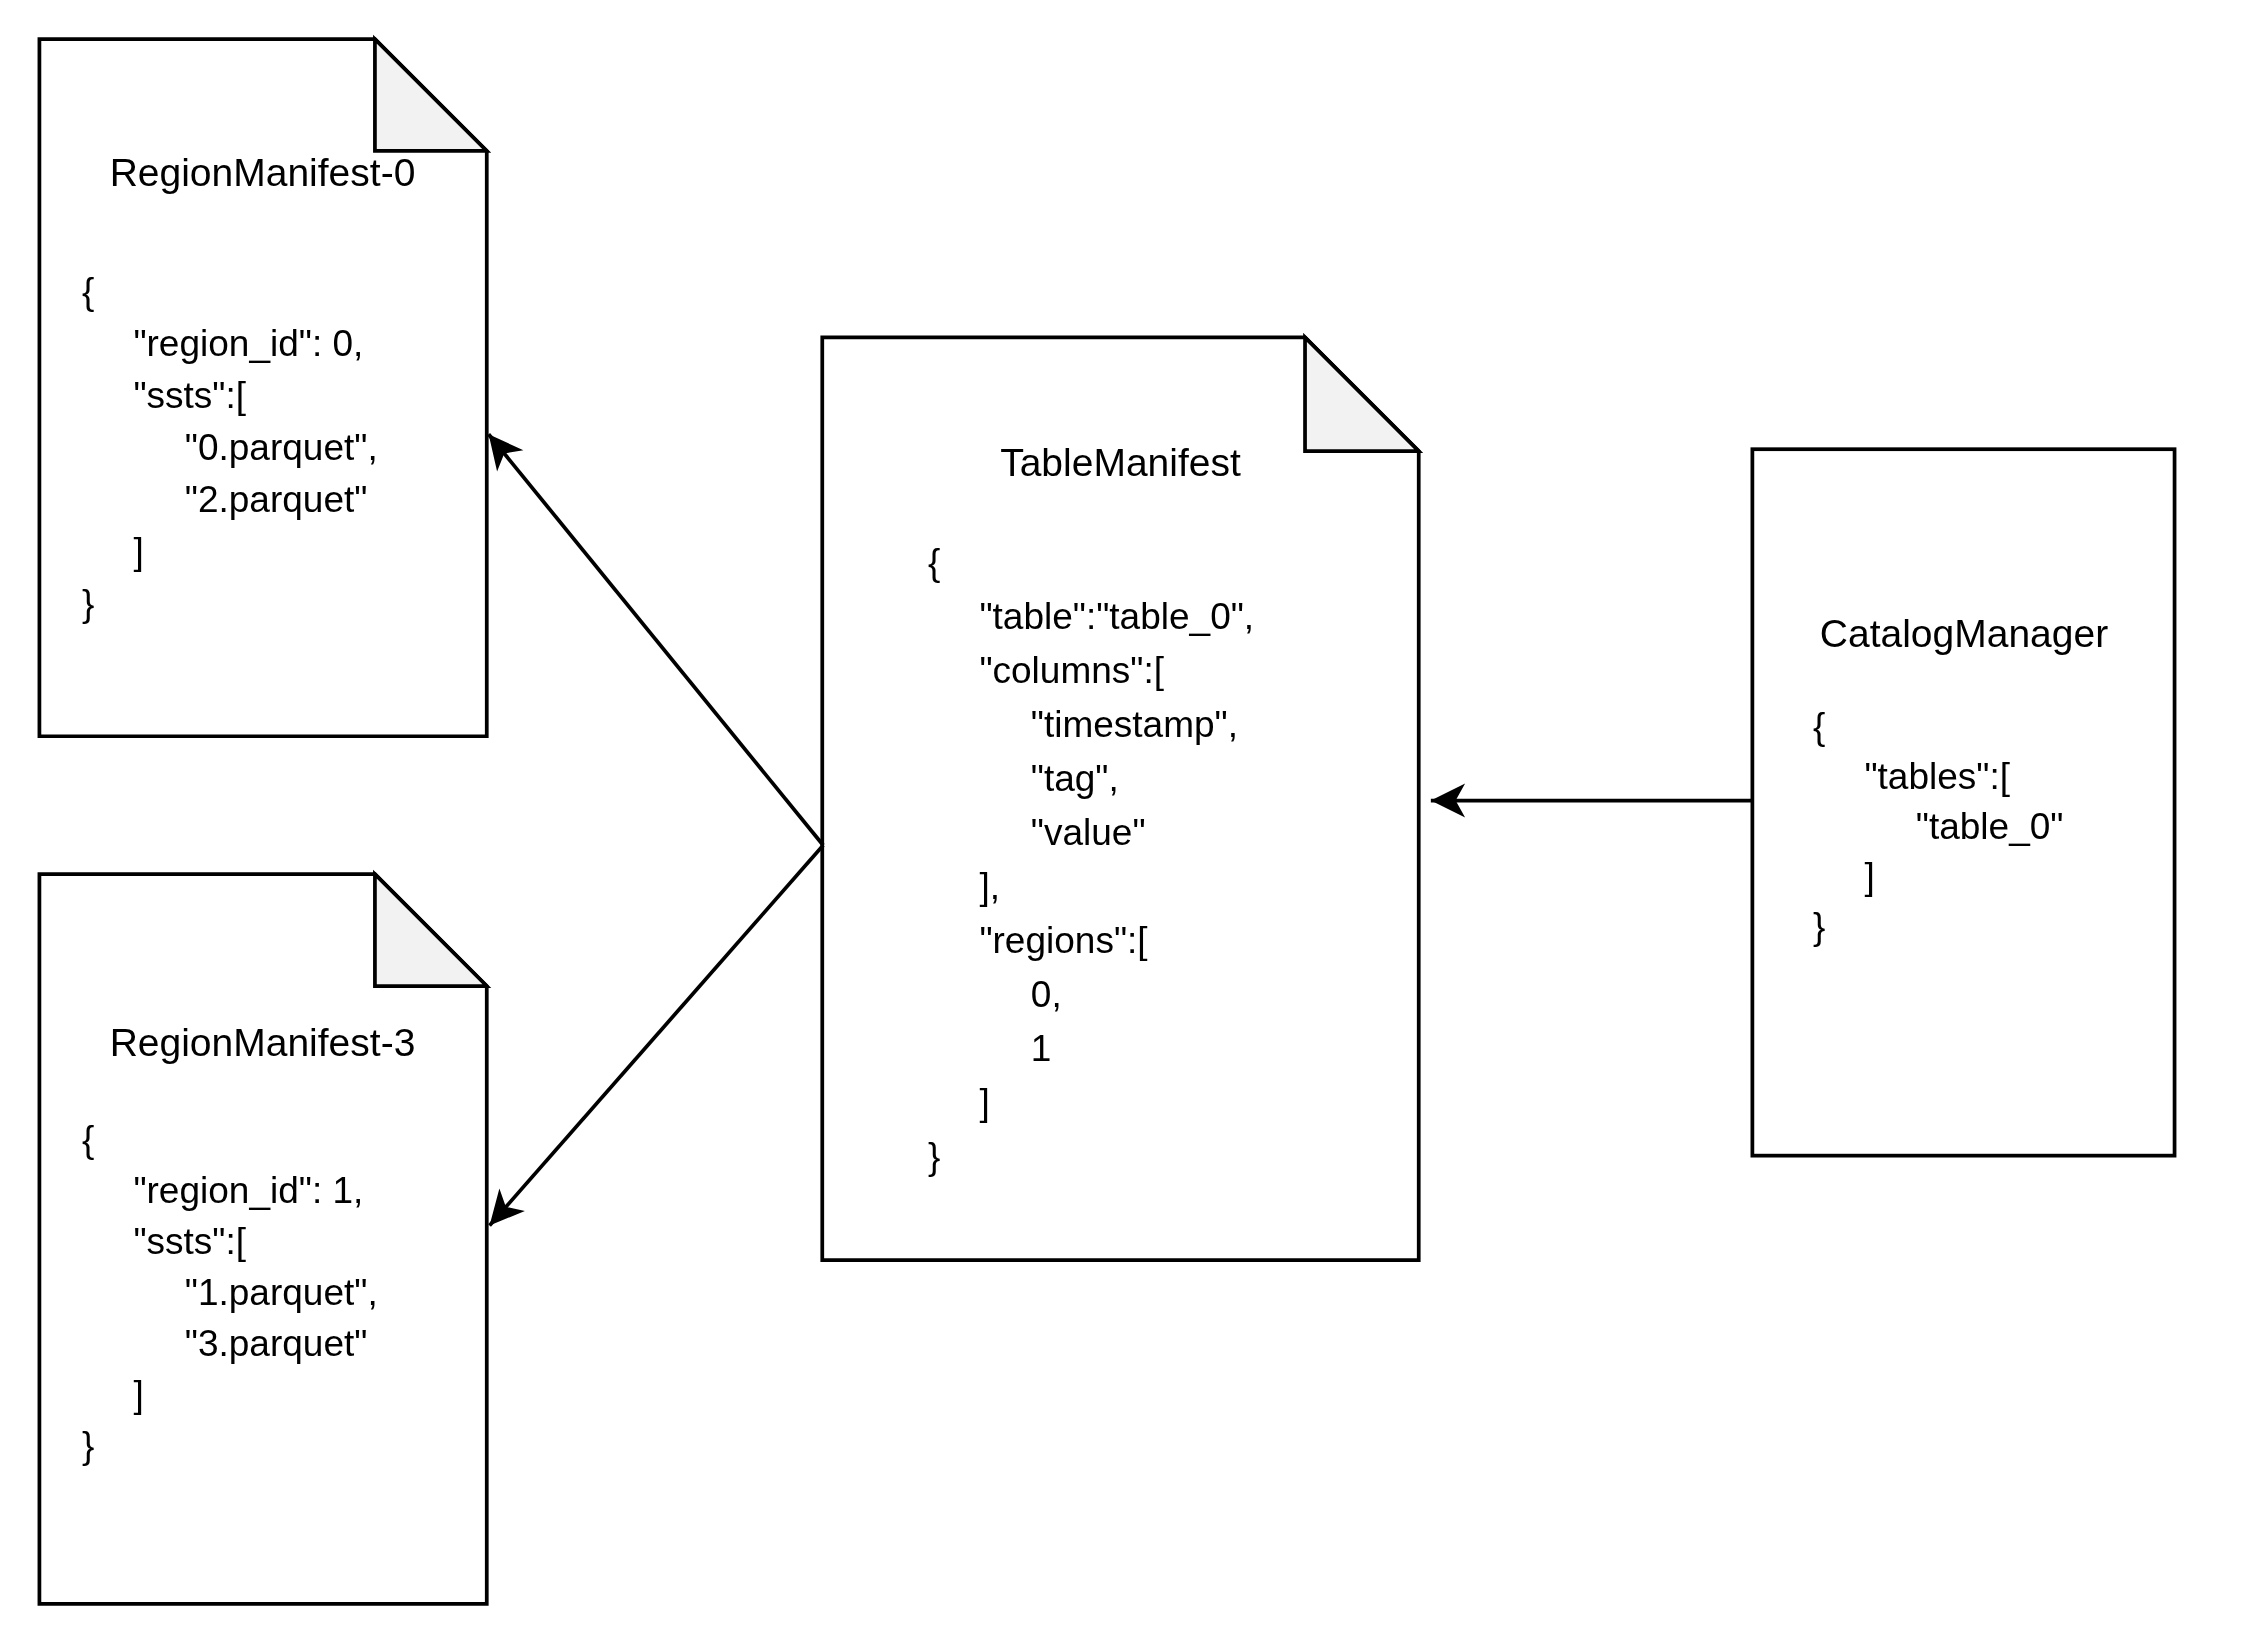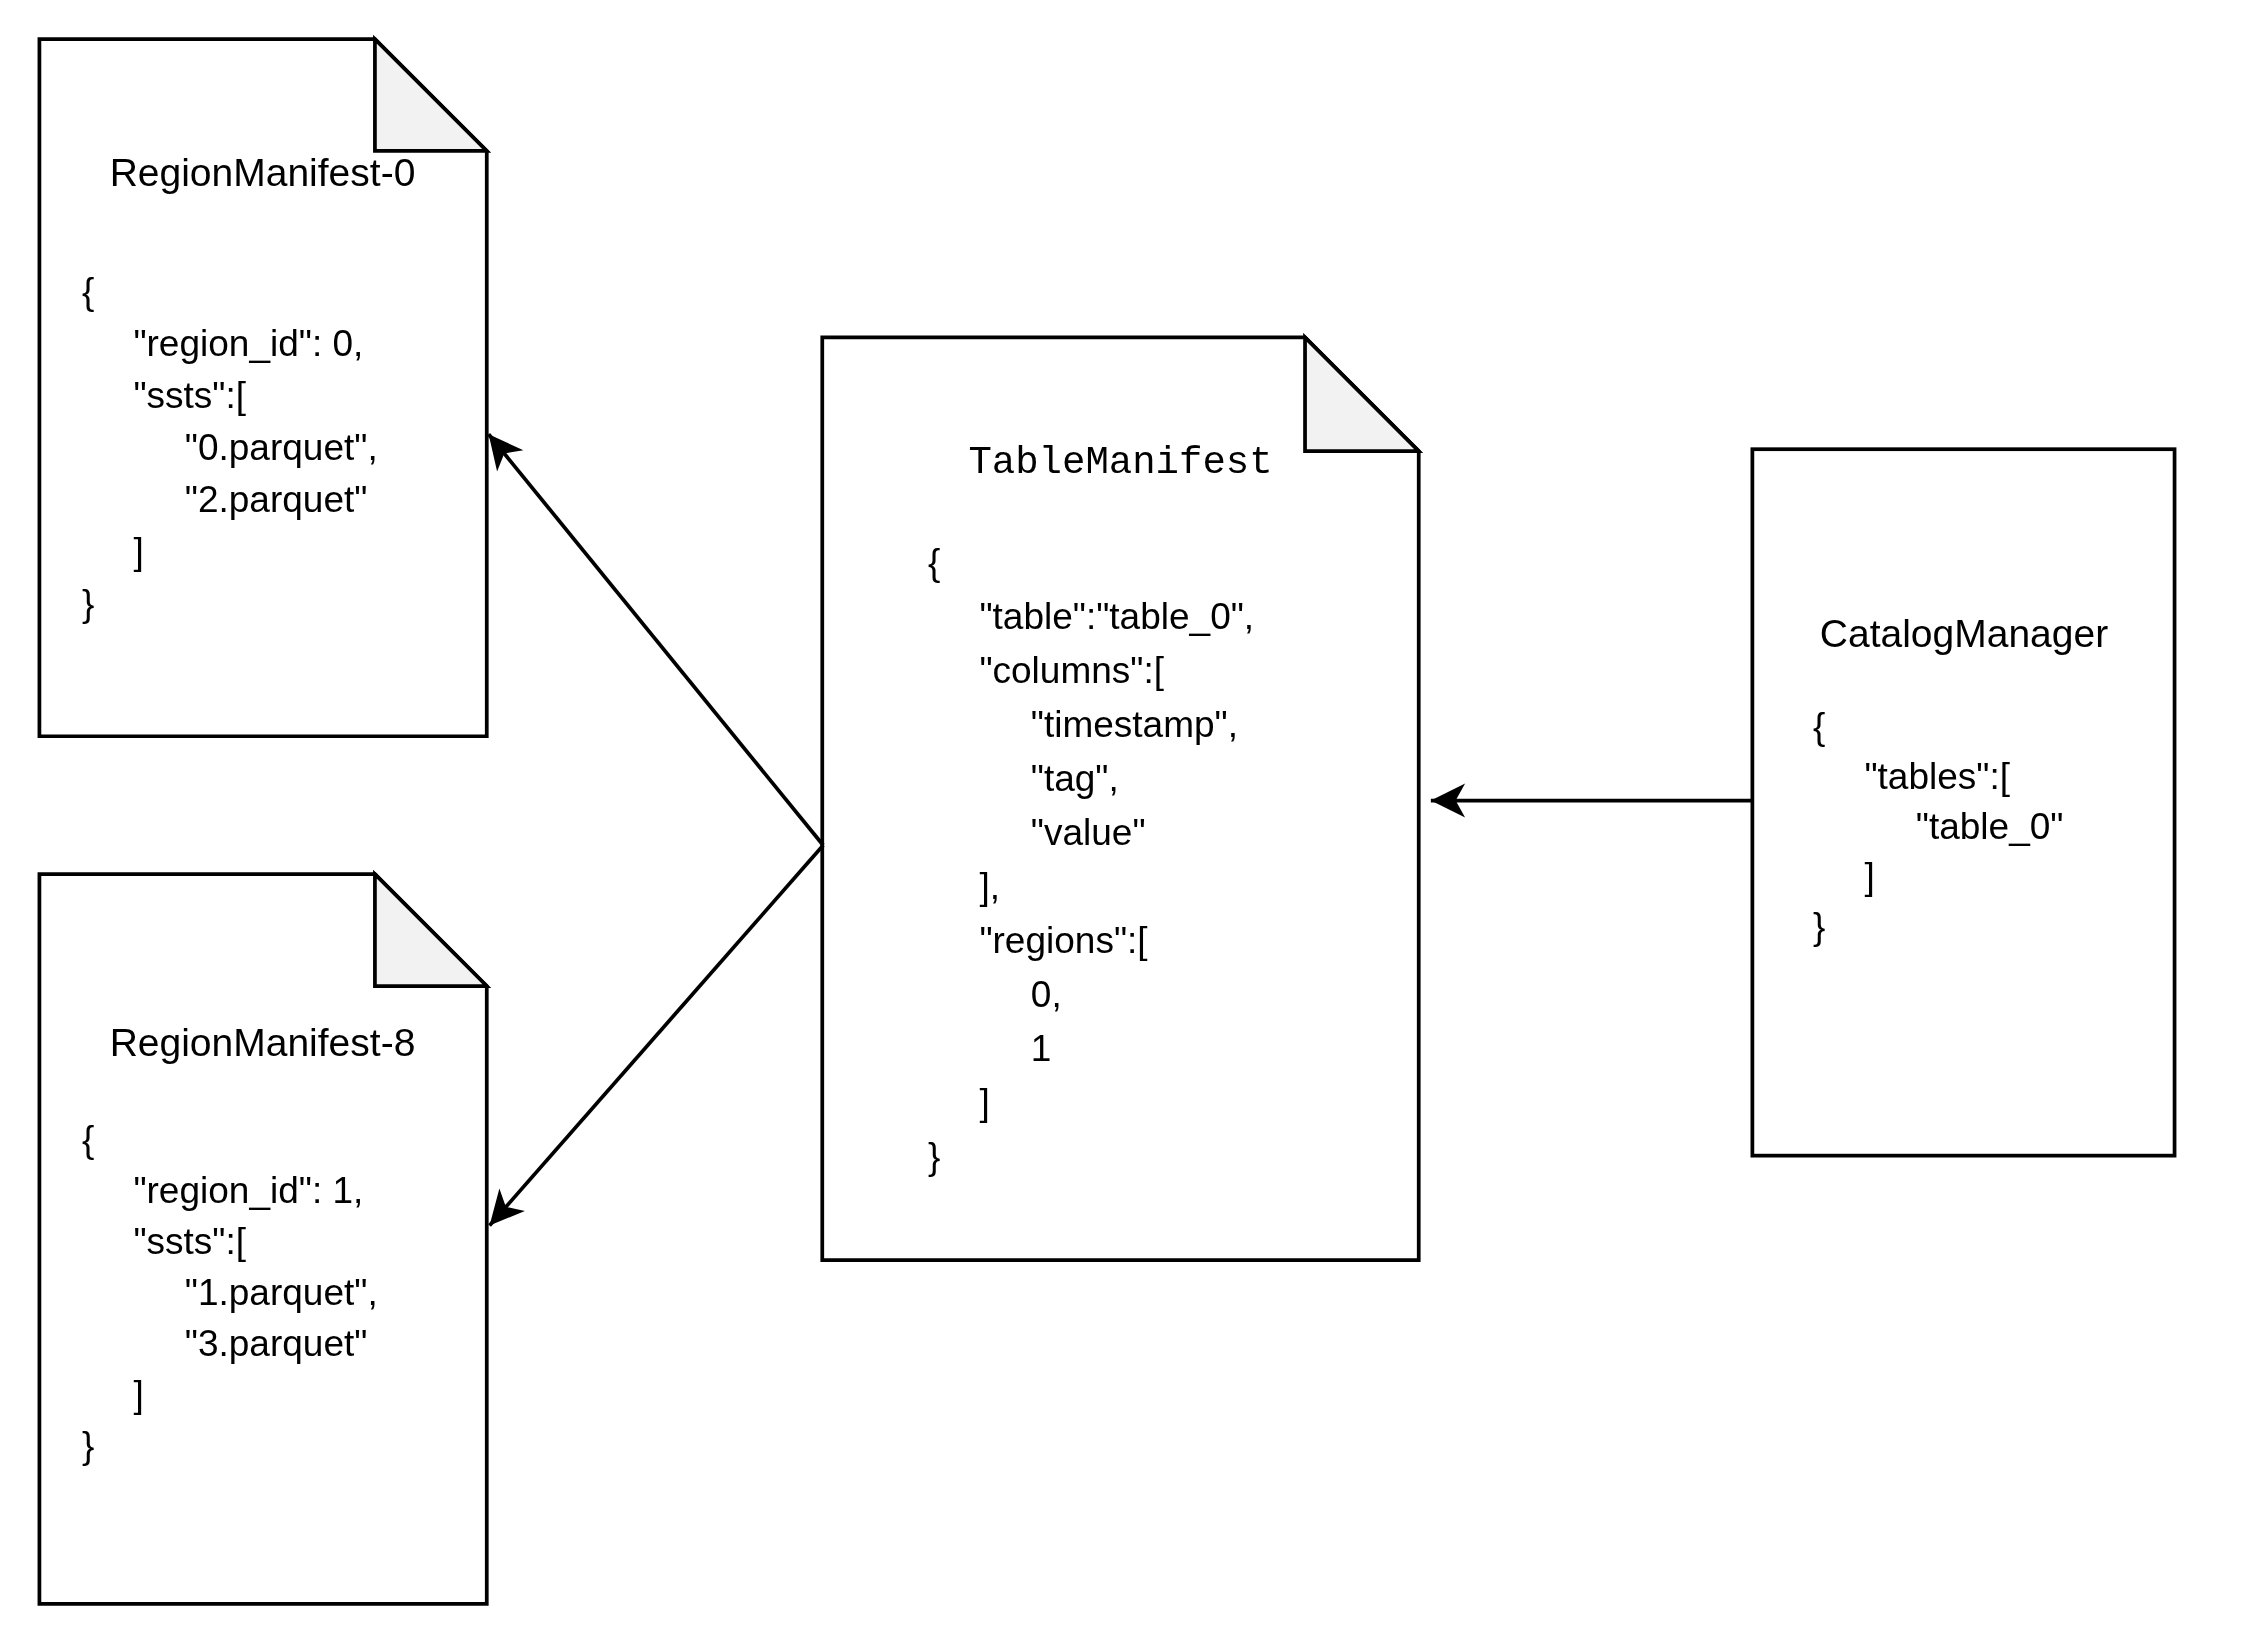--- a/index.html
+++ b/index.html
@@ -78,30 +78,30 @@
 
   <div class="node-title" style="left:39px; top:140px; width:447px;">RegionManifest-0</div>
   <pre class="node-code lh56" style="left:82px; top:266px;">{
      "region_id": 0,
      "ssts":[
           "0.parquet",
           "2.parquet"
      ]
 }</pre>
 
-  <div class="node-title" style="left:39px; top:1010px; width:447px;">RegionManifest-8</div>
+  <div class="node-title" style="left:39px; top:1010px; width:447px;">RegionManifest-3</div>
   <pre class="node-code lh55" style="left:82px; top:1114px;">{
      "region_id": 1,
      "ssts":[
           "1.parquet",
           "3.parquet"
      ]
 }</pre>
 
-  <div class="node-title" style="left:822px; top:430px; width:597px;font-family:Liberation Mono, monospace;">TableManifest</div>
+  <div class="node-title" style="left:822px; top:430px; width:597px;">TableManifest</div>
   <pre class="node-code lh58" style="left:928px; top:536px;">{
      "table":"table_0",
      "columns":[
           "timestamp",
           "tag",
           "value"
      ],
      "regions":[
           0,
           1

